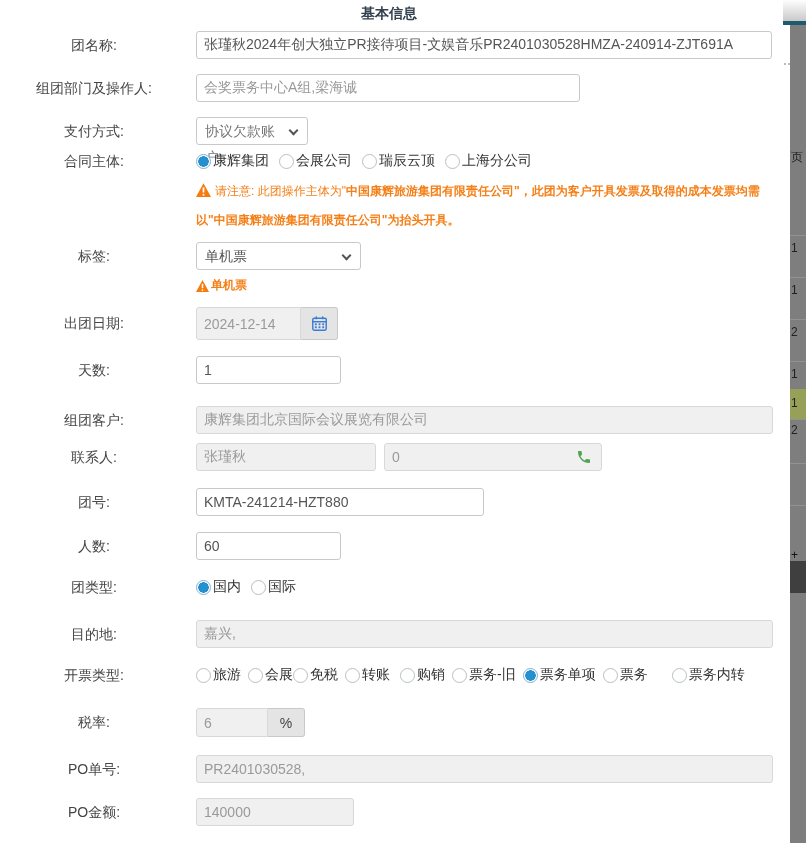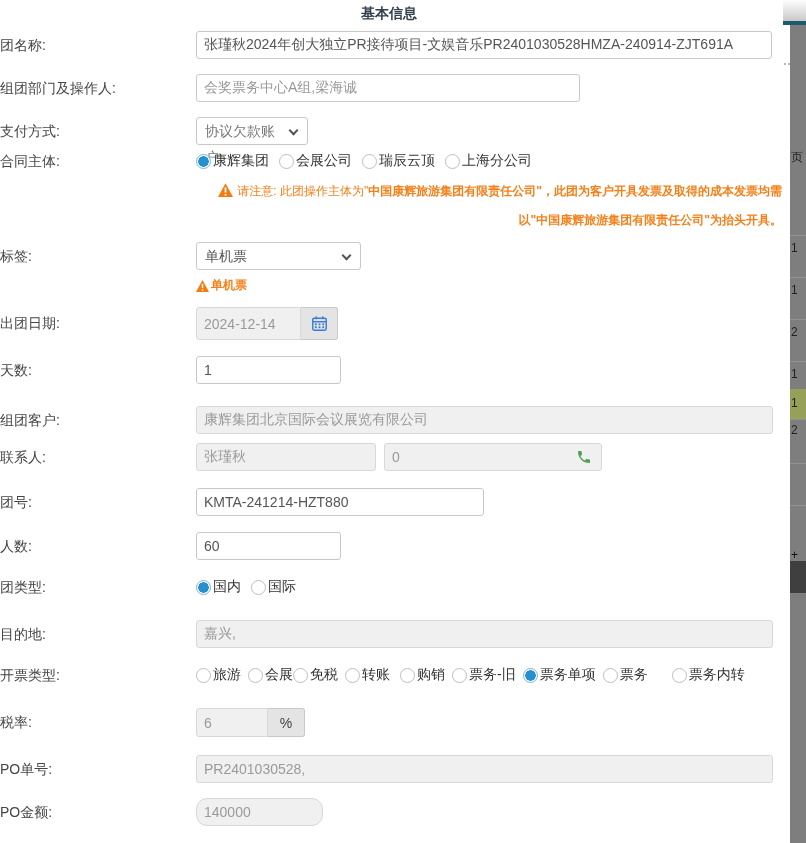--- a/index.html
+++ b/index.html
@@ -1,21 +1,21 @@
 <!DOCTYPE html>
 <html><head>
 <meta charset="utf-8">
 <style>
   * { box-sizing: border-box; margin: 0; padding: 0; }
   html,body { width:806px; height:843px; overflow:hidden; background:#fff;
     font-family:"Liberation Sans","DejaVu Sans",sans-serif; }
   .page { position:relative; width:806px; height:843px; background:#fff; }
 
   .row { position:absolute; left:0; width:780px; }
-  .flabel { position:absolute; left:0; top:0; width:188px; text-align:left;
+  .flabel { position:absolute; left:0; top:0; width:188px; text-align:center;
     font-size:14px; color:#454545; line-height:28px; white-space:nowrap; }
   .fbody { position:absolute; left:196px; top:0; }
 
   .title { position:absolute; top:5px; left:0; width:778px; text-align:center;
     font-size:14px; color:#33414e; font-weight:600; }
 
   input.txt { height:28px; border:1px solid #c9c9c9; border-radius:3px;
     padding:0 7px; font-size:14px; color:#555; background:#fff; outline:none;
     font-family:"Liberation Sans","DejaVu Sans",sans-serif; }
   input.txt.gray-text { color:#999; }
@@ -29,21 +29,21 @@
 
   .radio-group { display:flex; align-items:center; flex-wrap:nowrap; white-space:nowrap; }
   .radio-item { display:inline-flex; align-items:center; margin-right:10px; cursor:pointer; }
   .rdot { width:15px; height:15px; border-radius:50%; background:#fff;
     border:1px solid #b9bfc4; margin-right:2px; flex:0 0 auto; }
   .rdot.checked { border-color:#7fb3d4;
     background:radial-gradient(circle,#2590cf 0 5px,#fff 5.5px); }
   .radio-item .rlabel { font-size:14px; color:#333; }
 
   .notice { position:absolute; left:196px; width:586px; font-size:12px; color:#f57f17;
-    line-height:29px;text-align:right; }
+    line-height:29px; }
   .notice .b { font-weight:bold; }
   .warn-tri { display:inline-block; vertical-align:-2px; margin-right:4px; }
 
   .small-warn { font-size:12px; color:#f57f17; font-weight:bold; display:flex; align-items:center; }
 
   .addon-group { display:flex; }
   .addon { border:1px solid #c9c9c9; border-left:none; border-radius:0 3px 3px 0;
     background:#e4e4e4; display:flex; align-items:center; justify-content:center; }
   .addon-group input { border-radius:3px 0 0 3px; }
 
@@ -264,21 +264,21 @@
     </span>
   </div>
 
   <div class="row" style="top:755px">
     <span class="flabel">PO单号:</span>
     <span class="fbody"><input class="txt disabled" style="width: 577px;" readonly="" value="PR2401030528,"></span>
   </div>
 
   <div class="row" style="top:798px">
     <span class="flabel">PO金额:</span>
-    <span class="fbody"><input class="txt disabled" style="width: 127px; border-radius: 11px;" readonly="" value="140000"></span>
+    <span class="fbody"><input class="txt disabled" style="width: 158px;" readonly="" value="140000"></span>
   </div>
 
   <div class="bg-topgrad"></div>
   <div class="bg-teal"></div>
   <div class="bg-dots"></div>
   <div class="bg-strip">
     <div class="strip-num" style="top:125px">页</div>
     <div class="strip-sep" style="top:210px"></div>
     <div class="strip-num" style="top:216px">1</div>
     <div class="strip-sep" style="top:252px"></div>

